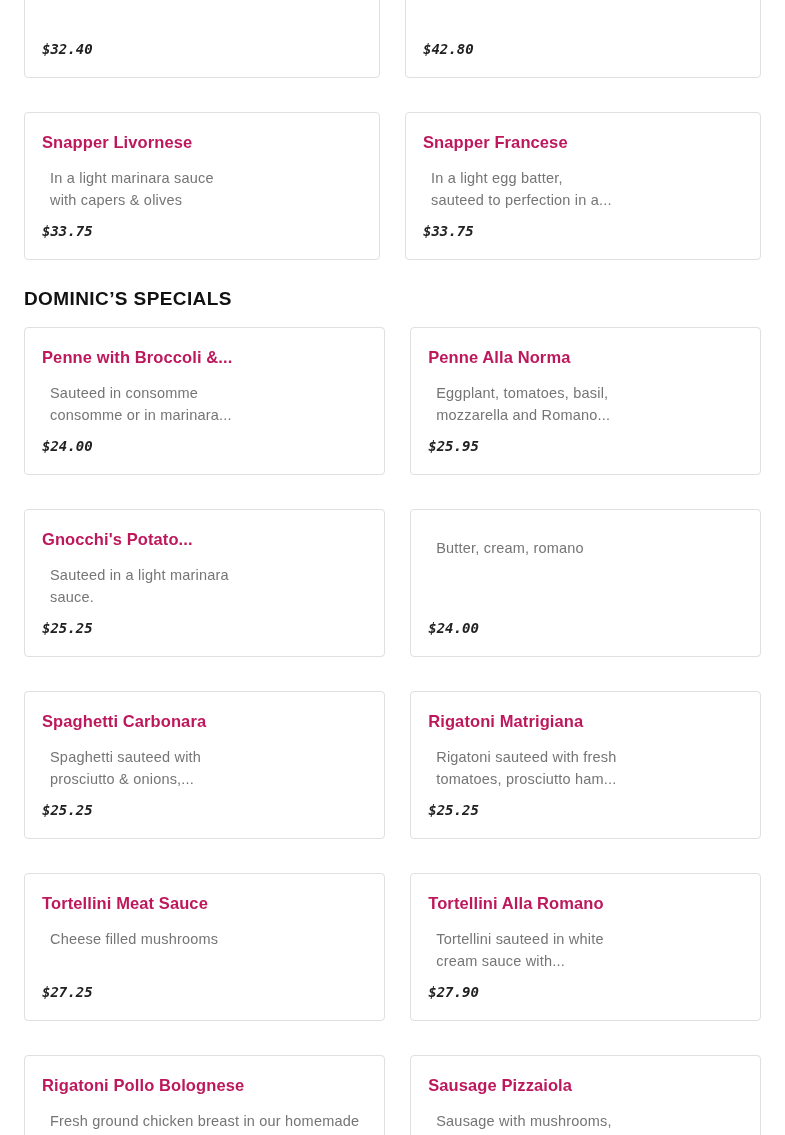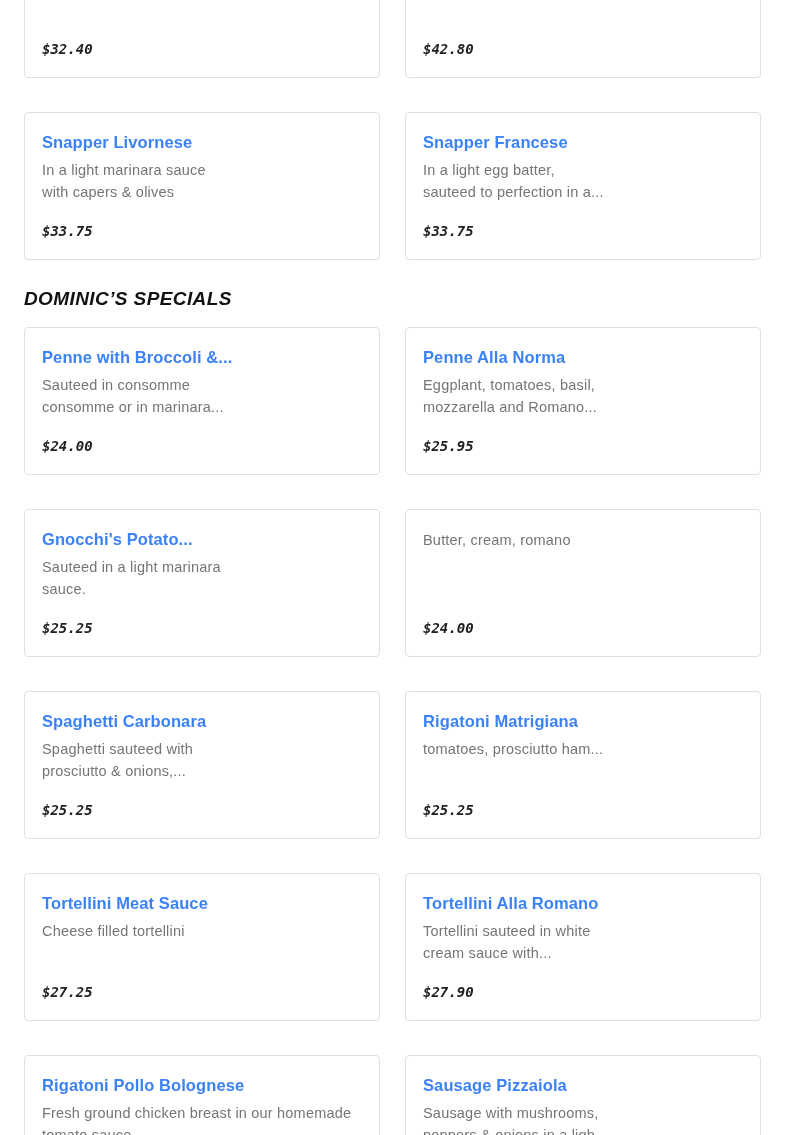--- a/index.html
+++ b/index.html
@@ -21,44 +21,43 @@
     column-gap: 25px;
     row-gap: 34px;
   }
   .section-header {
     font-size: 19px;
     line-height: 23px;
     font-weight: 800;
     letter-spacing: 0.4px;
     color: #111111;
     margin: 27px 0 17px 0;
-    font-style: italic;
   }
   .card {
     box-sizing: border-box;
     height: 148px;
     background: #ffffff;
     border: 1px solid #e0e0e0;
     border-radius: 4px;
     padding: 19px 17px;
     display: flex;
     flex-direction: column;
     cursor: pointer;
   }
   .card-title {
     margin: 0 0 6px 0;
     font-size: 16.5px;
     line-height: 21px;
     font-weight: 600;
     letter-spacing: 0.1px;
-    color: #3b82f6;
+    color: #be185d;
     white-space: nowrap;
     overflow: hidden;
   }
-  .card-desc { margin: 0; }
+  .card-desc { margin: 8px; }
   .desc-line {
     display: block;
     font-size: 14.5px;
     line-height: 22px;
     color: #757575;
     letter-spacing: 0.2px;
     white-space: nowrap;
     overflow: hidden;
   }
   .card-price {
@@ -153,29 +152,30 @@
       <p class="card-desc">
         <span class="desc-line">Spaghetti sauteed with</span>
         <span class="desc-line">prosciutto &amp; onions,...</span>
       </p>
       <div class="card-price">$25.25</div>
     </article>
 
     <article class="card">
       <h3 class="card-title">Rigatoni Matrigiana</h3>
       <p class="card-desc">
+        <span class="desc-line">Rigatoni sauteed with fresh</span>
         <span class="desc-line">tomatoes, prosciutto ham...</span>
       </p>
       <div class="card-price">$25.25</div>
     </article>
 
     <article class="card">
       <h3 class="card-title">Tortellini Meat Sauce</h3>
       <p class="card-desc">
-        <span class="desc-line">Cheese filled tortellini</span>
+        <span class="desc-line">Cheese filled mushrooms</span>
       </p>
       <div class="card-price">$27.25</div>
     </article>
 
     <article class="card">
       <h3 class="card-title">Tortellini Alla Romano</h3>
       <p class="card-desc">
         <span class="desc-line">Tortellini sauteed in white</span>
         <span class="desc-line">cream sauce with...</span>
       </p>

